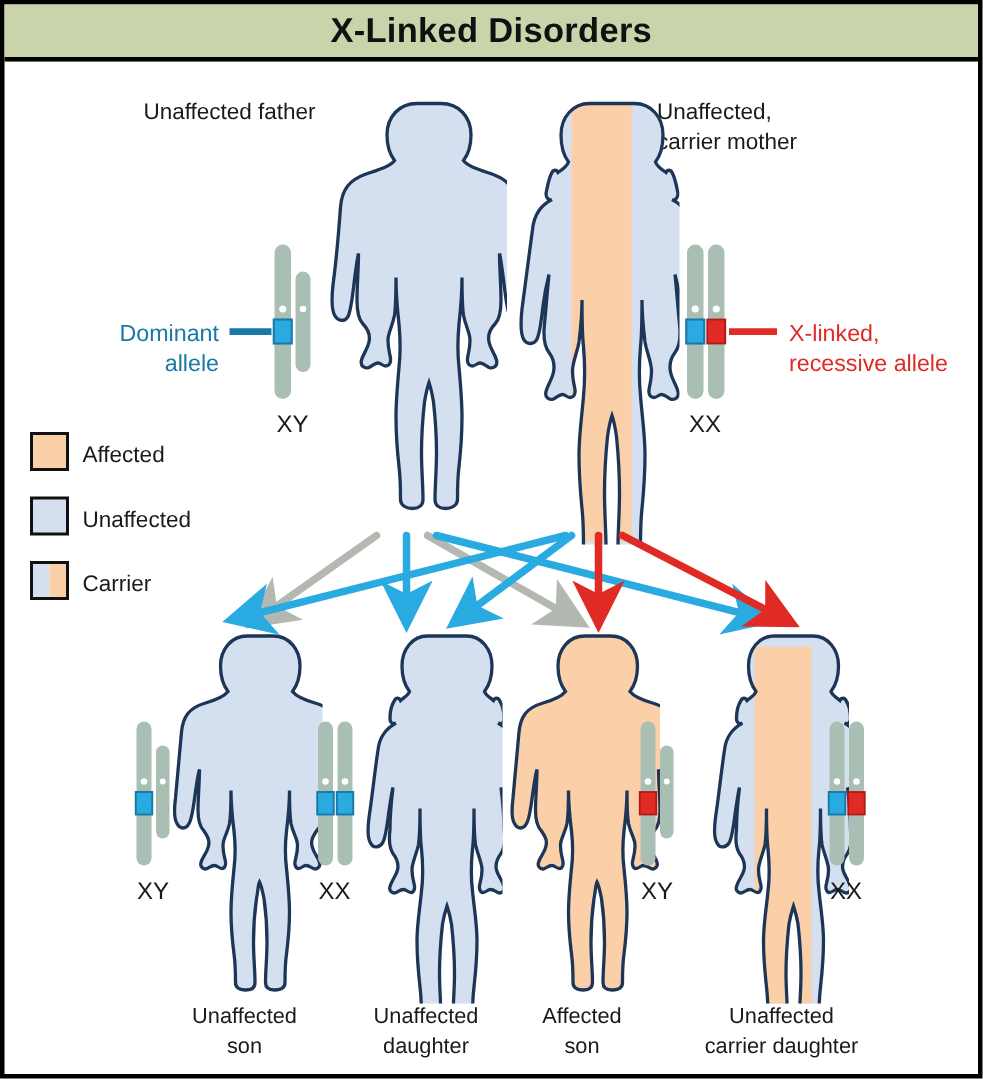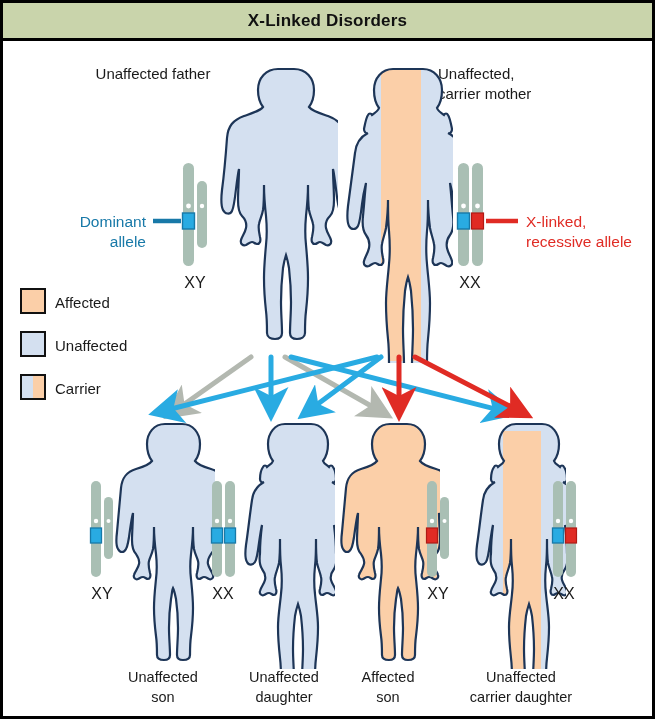--- a/index.html
+++ b/index.html
@@ -1,19 +1,19 @@
 <!DOCTYPE html>
 <html><head>
 <meta charset="utf-8">
 <style>
   html,body{margin:0;padding:0;background:#fff;}
   body{width:655px;height:719px;font-family:"Liberation Sans",sans-serif;overflow:hidden;}
   #fig{position:relative;width:655px;height:719px;box-sizing:border-box;border:3px solid #000;background:#fff;}
   #titlebar{position:absolute;left:0;top:0;width:100%;height:38px;background:#c9d4ab;border-bottom:3px solid #000;box-sizing:border-box;display:flex;align-items:center;justify-content:center;}
-  #titlebar .t{font-size:17px;font-weight:bold;color:#111;letter-spacing:.2px;}
+  #titlebar .t{font-size:23px;font-weight:bold;color:#111;letter-spacing:.2px;}
   svg#canvas{position:absolute;left:0;top:38px;width:649px;height:678px;display:block;}
   .lbl{font-family:"Liberation Sans",sans-serif;font-size:15px;fill:#1a1a1a;}
   .lbl-small{font-family:"Liberation Sans",sans-serif;font-size:14.5px;fill:#1a1a1a;}
   .karyo{font-family:"Liberation Sans",sans-serif;font-size:16px;fill:#1a1a1a;}
   .lbl-dom{font-family:"Liberation Sans",sans-serif;font-size:15.5px;fill:#1879a8;}
   .lbl-rec{font-family:"Liberation Sans",sans-serif;font-size:15.5px;fill:#e02b24;}
 </style>
 </head>
 <body>
 

